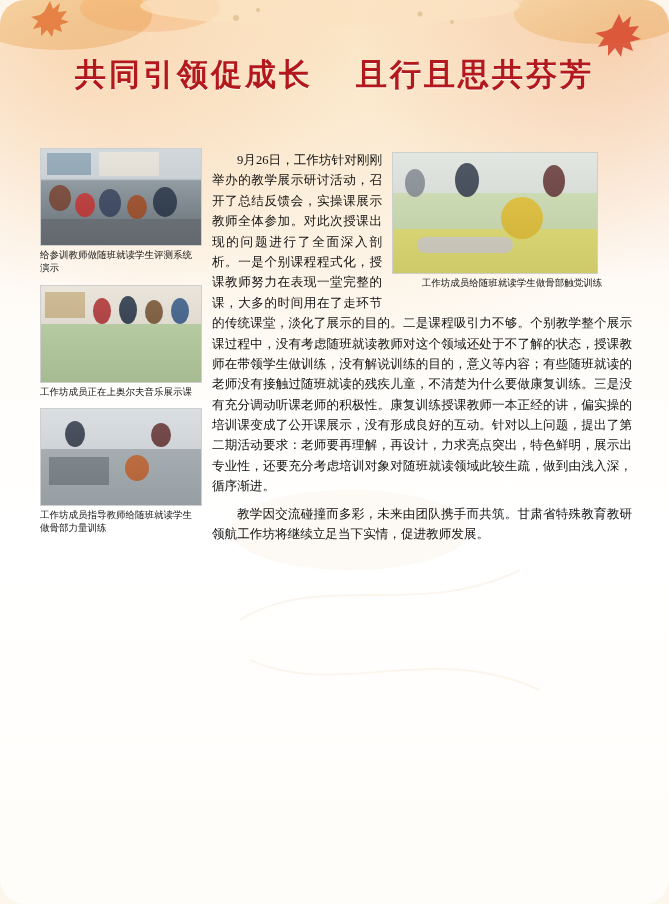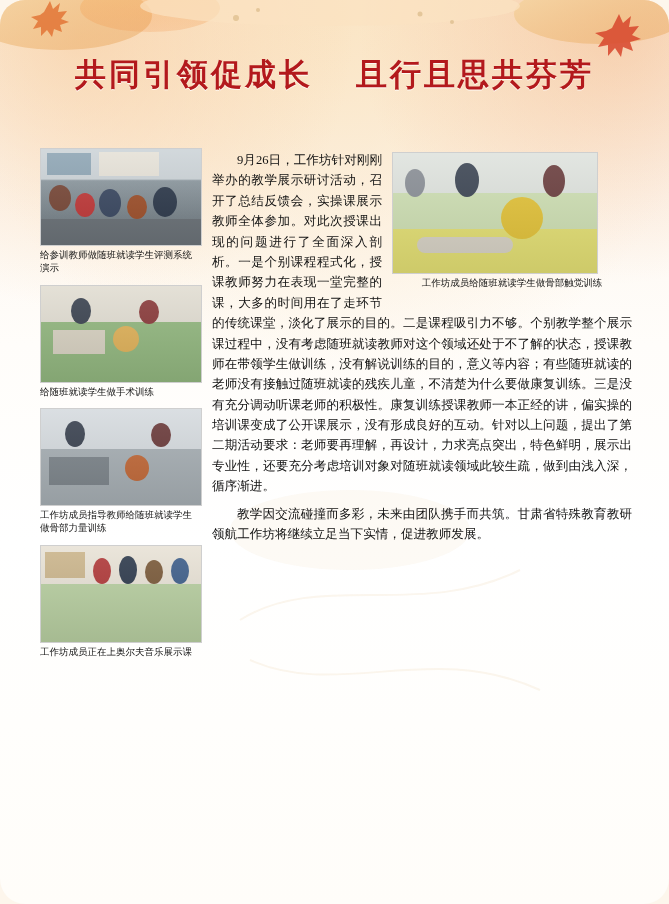--- a/index.html
+++ b/index.html
@@ -224,61 +224,48 @@
             <div class="blob" style="left:58px;top:40px;width:22px;height:28px;background:#3c4a63;"></div>
             <div class="blob" style="left:86px;top:46px;width:20px;height:24px;background:#a0522d;"></div>
             <div class="blob" style="left:112px;top:38px;width:24px;height:30px;background:#2f3b4d;"></div>
             <div class="rect" style="left:0;top:70px;width:160px;height:26px;background:#6d747a;"></div>
           </div>
         </div>
         <div class="caption">给参训教师做随班就读学生评测系统演示</div>
       </div>
 
 
-      <div class="figure">
-        <div class="photo">
-          <div class="ph ph3">
-            <div class="rect" style="left:0;top:0;width:160px;height:36px;background:#e1ddd2;"></div>
-            <div class="rect" style="left:0;top:36px;width:160px;height:60px;background:#93b880;"></div>
-            <div class="rect" style="left:12px;top:44px;width:52px;height:24px;background:#d8d2c2;"></div>
-            <div class="blob" style="left:72px;top:40px;width:26px;height:26px;background:#e0b25a;"></div>
-            <div class="blob" style="left:30px;top:12px;width:20px;height:26px;background:#3b4350;"></div>
-            <div class="blob" style="left:98px;top:14px;width:20px;height:24px;background:#8a3b3b;"></div>
-          </div>
-        </div>
-        <div class="caption">给随班就读学生做手术训练</div>
-      </div>
-
-      <div class="figure">
-        <div class="photo">
-          <div class="ph ph4">
-            <div class="rect" style="left:0;top:0;width:160px;height:40px;background:#d6dbdf;"></div>
-            <div class="rect" style="left:0;top:40px;width:160px;height:56px;background:#a8b0b5;"></div>
-            <div class="rect" style="left:8px;top:48px;width:60px;height:28px;background:#7e868c;"></div>
-            <div class="blob" style="left:84px;top:46px;width:24px;height:26px;background:#c26a3a;"></div>
-            <div class="blob" style="left:24px;top:12px;width:20px;height:26px;background:#3a4250;"></div>
-            <div class="blob" style="left:110px;top:14px;width:20px;height:24px;background:#6b3b3b;"></div>
-          </div>
-        </div>
-        <div class="caption">工作坊成员指导教师给随班就读学生做骨部力量训练</div>
-      </div>
 
       <div class="figure">
         <div class="photo">
           <div class="ph ph5">
             <div class="rect" style="left:0;top:0;width:160px;height:38px;background:#e8e2d6;"></div>
             <div class="rect" style="left:0;top:38px;width:160px;height:58px;background:#b9d0a2;"></div>
             <div class="rect" style="left:4px;top:6px;width:40px;height:26px;background:#cbb58c;"></div>
             <div class="blob" style="left:52px;top:12px;width:18px;height:26px;background:#b03a3a;"></div>
             <div class="blob" style="left:78px;top:10px;width:18px;height:28px;background:#2f3b4d;"></div>
             <div class="blob" style="left:104px;top:14px;width:18px;height:24px;background:#7a5a3a;"></div>
             <div class="blob" style="left:130px;top:12px;width:18px;height:26px;background:#3f5f8a;"></div>
           </div>
         </div>
         <div class="caption">工作坊成员正在上奥尔夫音乐展示课</div>
+      </div>
+
+      <div class="figure">
+        <div class="photo">
+          <div class="ph ph4">
+            <div class="rect" style="left:0;top:0;width:160px;height:40px;background:#d6dbdf;"></div>
+            <div class="rect" style="left:0;top:40px;width:160px;height:56px;background:#a8b0b5;"></div>
+            <div class="rect" style="left:8px;top:48px;width:60px;height:28px;background:#7e868c;"></div>
+            <div class="blob" style="left:84px;top:46px;width:24px;height:26px;background:#c26a3a;"></div>
+            <div class="blob" style="left:24px;top:12px;width:20px;height:26px;background:#3a4250;"></div>
+            <div class="blob" style="left:110px;top:14px;width:20px;height:24px;background:#6b3b3b;"></div>
+          </div>
+        </div>
+        <div class="caption">工作坊成员指导教师给随班就读学生做骨部力量训练</div>
       </div>
 
     </div>
 
     <div class="col-right">
 
       <div class="inline-figs clearfix">
         <div class="fig-right">
           <div class="photo">
             <div class="ph ph6">

